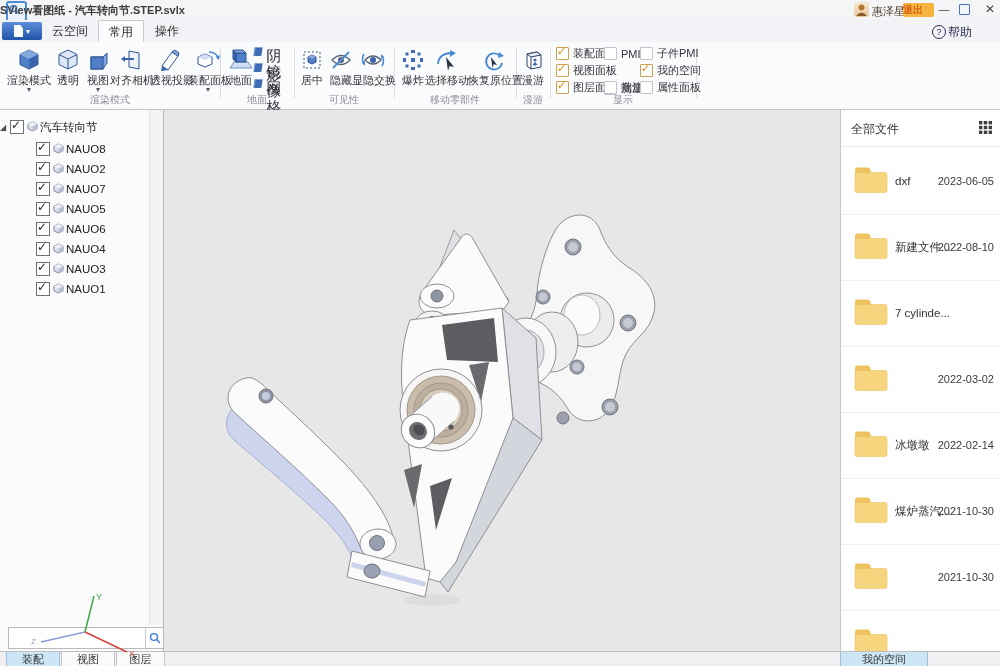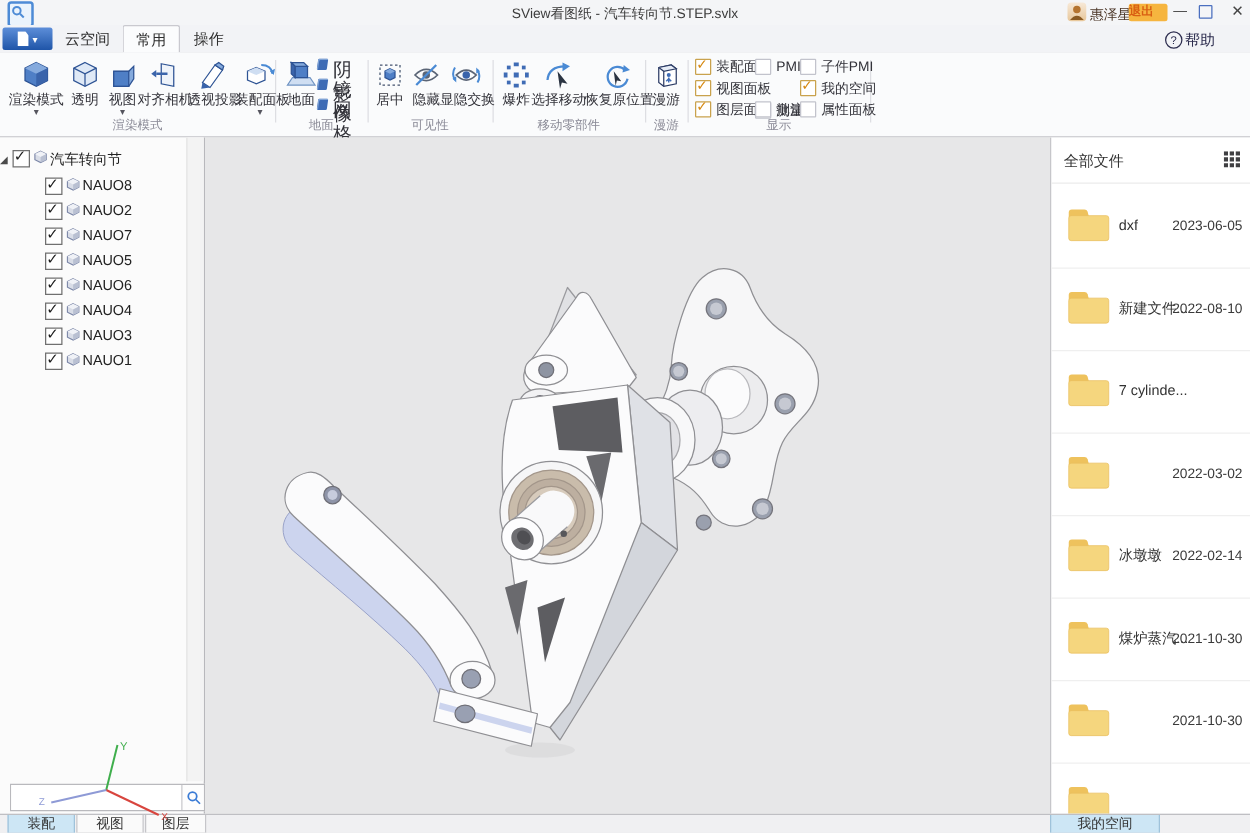--- a/index.html
+++ b/index.html
@@ -4,21 +4,21 @@
 <style>
   html,body{margin:0;padding:0;}
   body{width:1000px;height:666px;position:relative;overflow:hidden;
        font-family:"Liberation Sans","DejaVu Sans",sans-serif;background:#f5f5f7;
        -webkit-font-smoothing:antialiased;}
   .abs{position:absolute;}
   
   #titlebar{left:0;top:0;width:1000px;height:20px;background:#f4f5f7;}
   #app-icon{left:6px;top:1px;width:17px;height:17px;border:2px solid #4d8bd6;border-radius:3px;background:#eaf3fc;}
   #app-icon svg{display:block;margin:1px;}
-  #win-title{left:0;right:0;top:3px;text-align:center;font-size:11px;color:#3c3c3c;}
+  #win-title{left:0;right:0;top:3px;text-align:left;font-size:11px;color:#3c3c3c;font-weight:bold;}
   #avatar{left:854px;top:2px;width:15px;height:15px;border-radius:3px;background:linear-gradient(#f7e9d8,#e8c79a);overflow:hidden;}
   #user-name{left:872px;top:4px;font-size:11px;color:#4a3526;}
   #logout-btn{left:903px;top:3px;width:31px;height:14px;background:#f6b53f;border-radius:2px;
               color:#d95f13;font-size:10px;line-height:14px;text-align:left;font-weight:bold;cursor:pointer;}
   .winbtn{top:2px;width:16px;height:15px;text-align:center;font-size:11px;color:#444;line-height:15px;cursor:pointer;}
   #btn-min{left:936px;}  #btn-close{left:982px;font-size:12px;}
   #btn-max{left:959px;top:4px;width:9px;height:9px;border:1.5px solid #4a6fbf;border-radius:1px;cursor:pointer;}
   
   #tabrow{left:0;top:20px;width:1000px;height:22px;background:#f2f3f6;border-bottom:1px solid #d9dadf;}
   #file-btn{left:2px;top:2px;width:40px;height:18px;border-radius:2px;cursor:pointer;

